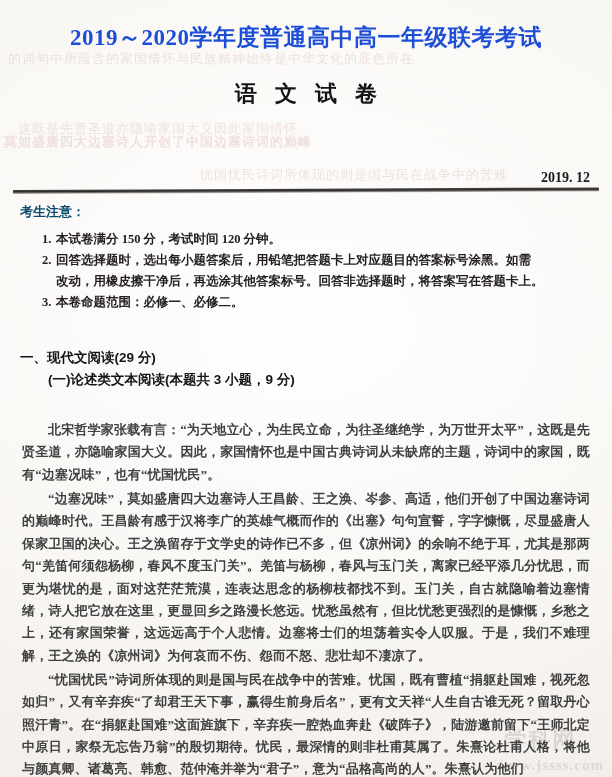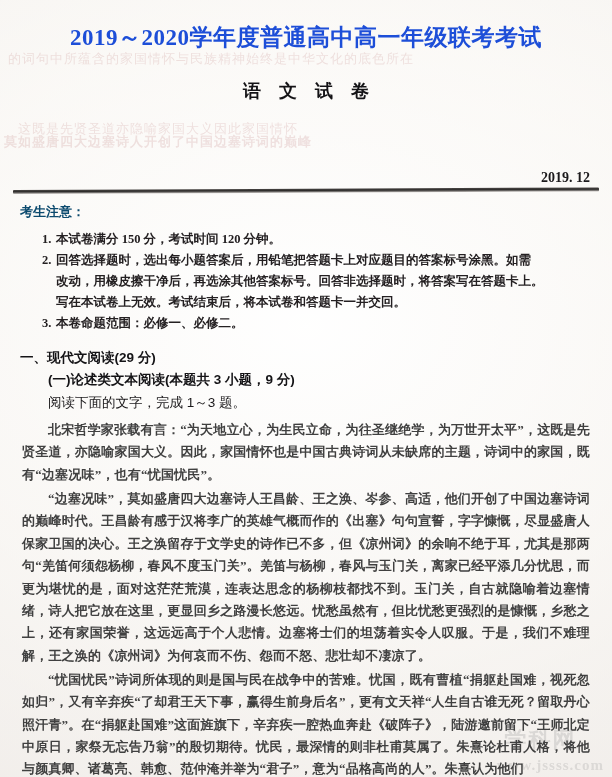--- a/index.html
+++ b/index.html
@@ -55,21 +55,21 @@
     font-size: 23px;
     color: #1d4ed8;
     letter-spacing: 0.5px;
   }
   .doc-subtitle {
     margin: 0;
     padding-top: 26px;
     text-align: center;
     font-family: "Liberation Sans", "DejaVu Sans", sans-serif;
     font-weight: bold;
-    font-size: 18px;
+    font-size: 22px;
     color: #141316;
     letter-spacing: 18px;
     text-indent: 18px;
   }
   .exam-date {
     position: absolute;
     top: 170px;
     right: 22px;
     font-family: "Liberation Serif", "DejaVu Serif", serif;
     font-weight: bold;
@@ -203,20 +203,21 @@
 </head>
 <body>
 
 <div class="page">
 
   <div class="paper-tint"></div>
 
   <div class="bleed" style="top:50px;left:8px;">的词句中所蕴含的家国情怀与民族精神始终是中华文化的底色所在</div>
   <div class="bleed" style="top:88px;left:18px;margin-top:32px;">这既是先贤圣道亦隐喻家国大义因此家国情怀</div>
   <div class="bleed" style="top:133px;left:4px;font-weight:bold;">莫如盛唐四大边塞诗人开创了中国边塞诗词的巅峰</div>
+  <div class="bleed" style="top:166px;left:200px;">忧国忧民诗词所体现的则是国与民在战争中的苦难</div>
 
   <div class="content">
 
     <h1 class="doc-title">2019～2020学年度普通高中高一年级联考考试</h1>
 
     <h2 class="doc-subtitle">语文试卷</h2>
 
     <div class="exam-date">2019. 12</div>
 
     <div class="rule"></div>
@@ -226,32 +227,30 @@
 
       <div class="notice-item">
         <span class="num">1.</span>
         <span class="jtext">本试卷满分 150 分，考试时间 120 分钟。</span>
       </div>
 
       <div class="notice-item">
         <span class="num">2.</span>
         <span class="jtext">回答选择题时，选出每小题答案后，用铅笔把答题卡上对应题目的答案标号涂黑。如需</span>
         <span class="jtext">改动，用橡皮擦干净后，再选涂其他答案标号。回答非选择题时，将答案写在答题卡上。</span>
-        <span class="jtext">写在本试卷上无效。考试结束后，将本试卷和答题卡一并交回。</span>
       </div>
 
       <div class="notice-item">
         <span class="num">3.</span>
         <span class="jtext">本卷命题范围：必修一、必修二。</span>
       </div>
     </div>
 
     <div class="sec-main">一、现代文阅读(29 分)</div>
     <div class="sec-sub">(一)论述类文本阅读(本题共 3 小题，9 分)</div>
-    <div class="sec-instr">阅读下面的文字，完成 1～3 题。</div>
 
     <div class="passage">
       <p class="para">北宋哲学家张载有言：“为天地立心，为生民立命，为往圣继绝学，为万世开太平”，这既是先贤圣道，亦隐喻家国大义。因此，家国情怀也是中国古典诗词从未缺席的主题，诗词中的家国，既有“边塞况味”，也有“忧国忧民”。</p>
       <p class="para">“边塞况味”，莫如盛唐四大边塞诗人王昌龄、王之涣、岑参、高适，他们开创了中国边塞诗词的巅峰时代。王昌龄有感于汉将李广的英雄气概而作的《出塞》句句宣誓，字字慷慨，尽显盛唐人保家卫国的决心。王之涣留存于文学史的诗作已不多，但《凉州词》的余响不绝于耳，尤其是那两句“羌笛何须怨杨柳，春风不度玉门关”。羌笛与杨柳，春风与玉门关，离家已经平添几分忧思，而更为堪忧的是，面对这茫茫荒漠，连表达思念的杨柳枝都找不到。玉门关，自古就隐喻着边塞情绪，诗人把它放在这里，更显回乡之路漫长悠远。忧愁虽然有，但比忧愁更强烈的是慷慨，乡愁之上，还有家国荣誉，这远远高于个人悲情。边塞将士们的坦荡着实令人叹服。于是，我们不难理解，王之涣的《凉州词》为何哀而不伤、怨而不怒、悲壮却不凄凉了。</p>
       <p class="para">“忧国忧民”诗词所体现的则是国与民在战争中的苦难。忧国，既有曹植“捐躯赴国难，视死忽如归”，又有辛弃疾“了却君王天下事，赢得生前身后名”，更有文天祥“人生自古谁无死？留取丹心照汗青”。在“捐躯赴国难”这面旌旗下，辛弃疾一腔热血奔赴《破阵子》，陆游邀前留下“王师北定中原日，家祭无忘告乃翁”的殷切期待。忧民，最深情的则非杜甫莫属了。朱熹论杜甫人格，将他与颜真卿、诸葛亮、韩愈、范仲淹并举为“君子”，意为“品格高尚的人”。朱熹认为他们</p>
     </div>
 
   </div>
 
   <div class="watermark">

